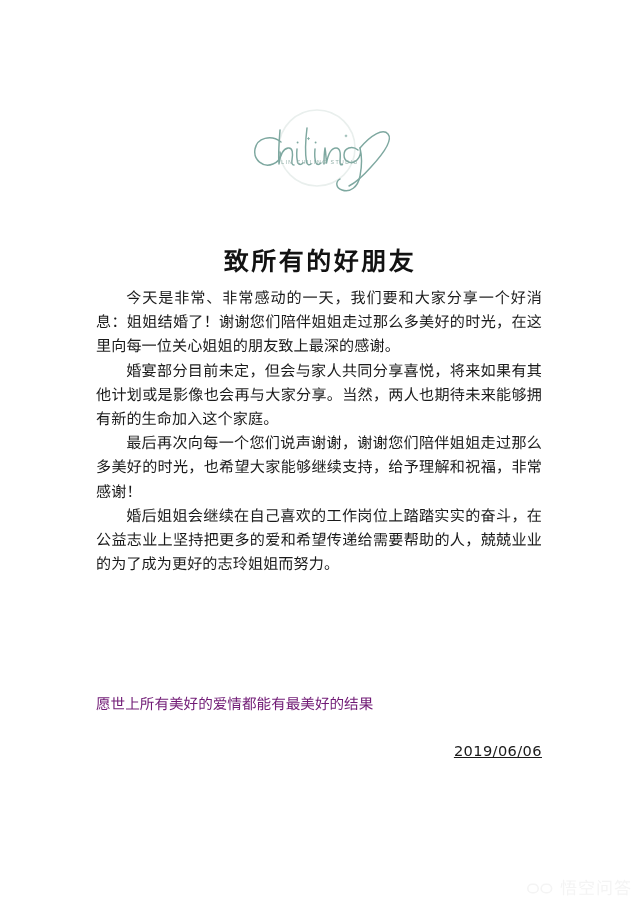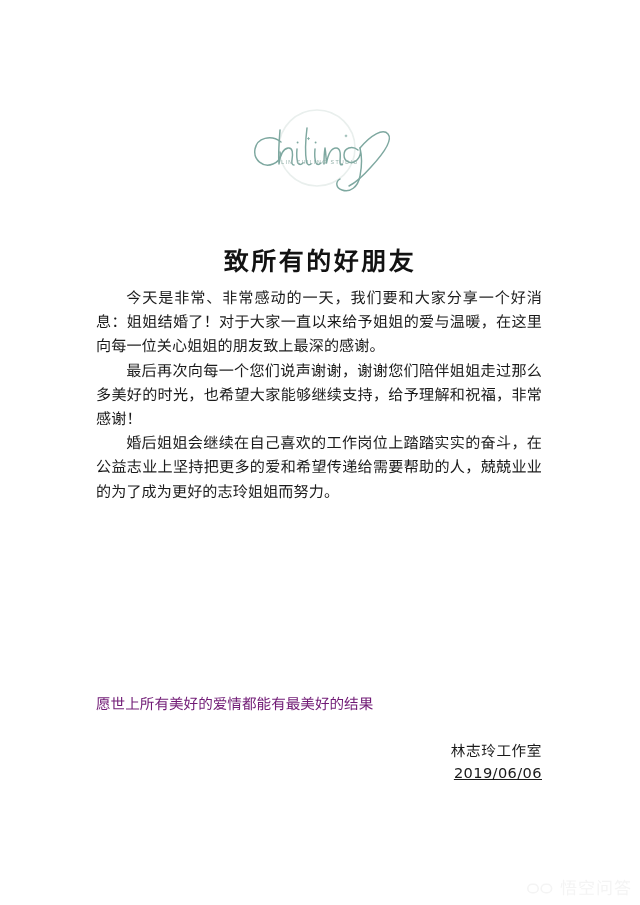--- a/index.html
+++ b/index.html
@@ -185,29 +185,29 @@
           <path d="M121 31 l0 1.8 M120.1 31.9 l1.8 0" stroke-width="0.8"></path>
         </g>
       </svg>
       <div class="logo-sub">LIN CHILING STUDIO</div>
     </div>
   </div>
 
   <h1 class="doc-title">致所有的好朋友</h1>
 
   <div class="body-copy">
-    <p class="para">今天是非常、非常感动的一天，我们要和大家分享一个好消息：姐姐结婚了！对于大家一直以来给予姐姐的爱与温暖，在这里向每一位关心姐姐的朋友致上最深的感谢。</p>
+    <p class="para">今天是非常、非常感动的一天，我们要和大家分享一个好消息：姐姐结婚了！谢谢您们陪伴姐姐走过那么多美好的时光，在这里向每一位关心姐姐的朋友致上最深的感谢。</p>
+    <p class="para">婚宴部分目前未定，但会与家人共同分享喜悦，将来如果有其他计划或是影像也会再与大家分享。当然，两人也期待未来能够拥有新的生命加入这个家庭。</p>
     <p class="para">最后再次向每一个您们说声谢谢，谢谢您们陪伴姐姐走过那么多美好的时光，也希望大家能够继续支持，给予理解和祝福，非常感谢！</p>
     <p class="para">婚后姐姐会继续在自己喜欢的工作岗位上踏踏实实的奋斗，在公益志业上坚持把更多的爱和希望传递给需要帮助的人，兢兢业业的为了成为更好的志玲姐姐而努力。</p>
   </div>
 
   <div class="blessing">愿世上所有美好的爱情都能有最美好的结果</div>
 
   <div class="signature">
-    <div class="sig-name">林志玲工作室</div>
     <div class="sig-date">2019/06/06</div>
   </div>
 
   <div class="watermark">
     <svg class="wm-logo" width="26" height="15" viewBox="0 0 26 15" aria-hidden="true">
       <rect x="0.8" y="3.2" width="10.4" height="8.6" rx="4.3" fill="none" stroke="#f4f4f4" stroke-width="1.6"></rect>
       <rect x="14.2" y="3.2" width="10.4" height="8.6" rx="4.3" fill="none" stroke="#f4f4f4" stroke-width="1.6"></rect>
     </svg>
     <span class="wm-text">悟空问答</span>
   </div>

